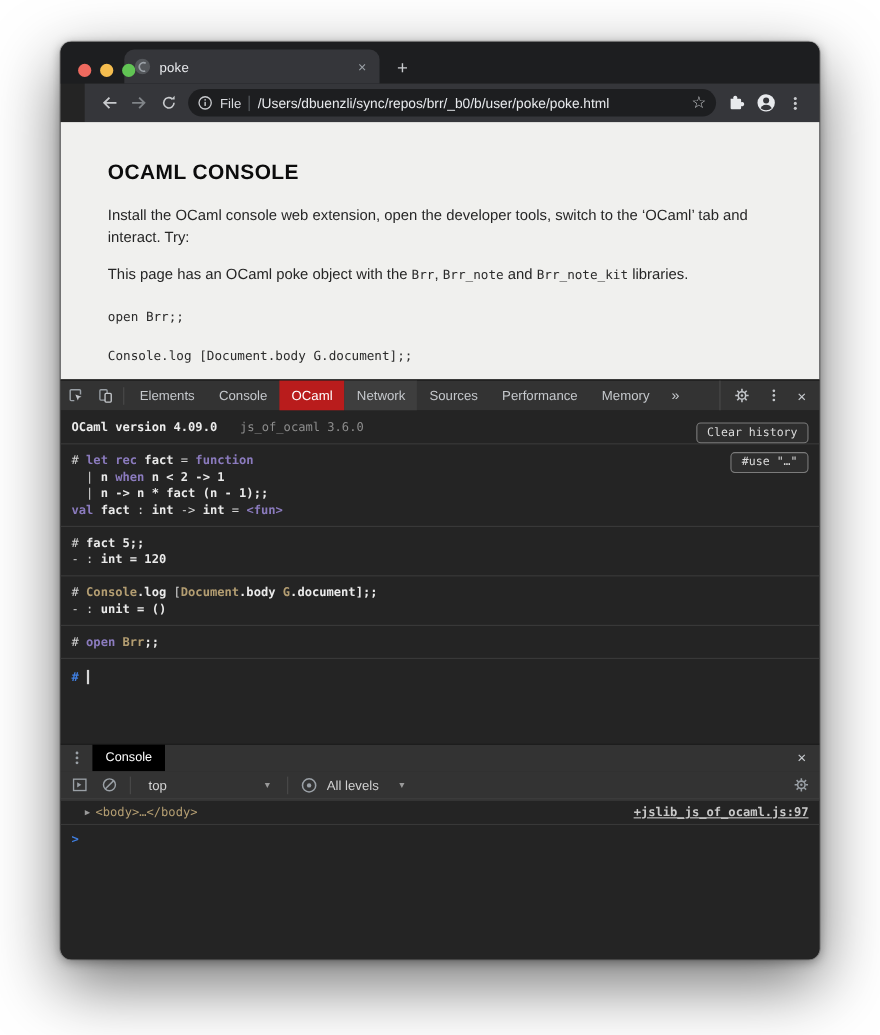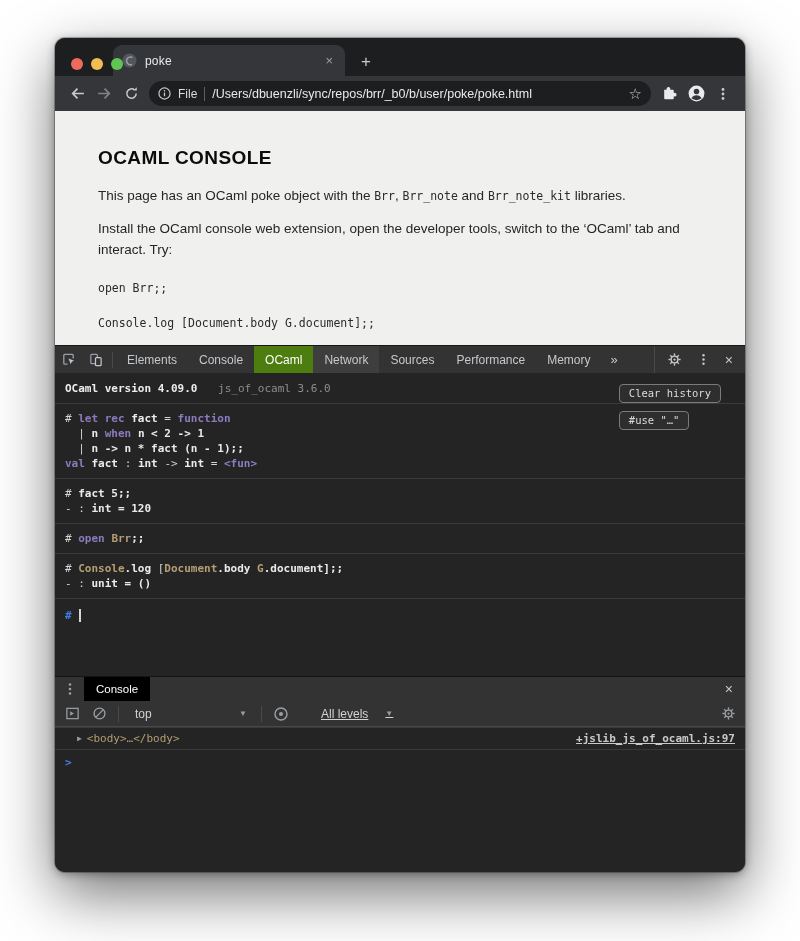--- a/index.html
+++ b/index.html
@@ -18,21 +18,21 @@
   .traffic { position:absolute; left:16px; top:20px; display:flex; gap:8px; }
   .dot { width:12px; height:12px; border-radius:50%; }
   .dot.red{ background:#ee6a5f; } .dot.yellow{ background:#f5bd4f; } .dot.green{ background:#61c454; }
   .tab { margin-left:58px; width:232px; height:31px; background:#35363a; border-radius:9px 9px 0 0;
          display:flex; align-items:center; padding:0 9px; gap:8px; }
   .favicon { width:15px; height:15px; flex:none; }
   .tab-title { flex:1; font-size:12px; color:#e8eaed; letter-spacing:.2px; }
   .tab-close { color:#9aa0a6; font-size:13px; line-height:1; padding:1px 3px; }
   .newtab { color:#c8cacd; font-size:17px; margin:0 0 6px 16px; line-height:1; }
 
-  .toolbar { height:35px; background:#35363a; display:flex; align-items:center; padding:0 9px; gap:1px; flex:none; }
+  .toolbar { height:35px; background:#35363a; display:flex; align-items:center; padding:0 9px; gap:1px; flex:none;margin-left:22px; }
   .nav-ic { width:26px; height:26px; display:flex; align-items:center; justify-content:center; flex:none; }
   .urlbar { flex:1; height:25px; background:#1d1e20; border-radius:13px; display:flex; align-items:center;
             padding:0 9px; gap:7px; margin:0 4px; min-width:0; }
   .url-scheme { color:#dadce0; font-size:12px; }
   .url-sep { width:1px; height:14px; background:#5c6065; }
   .url-path { flex:1; color:#e8eaed; font-size:12.5px; white-space:nowrap; overflow:hidden; }
   .star { color:#c8cacd; font-size:15px; line-height:1; }
 
   
   .page { height:234px; background:#f0f0ee; color:#1d1d1d; padding:36px 43px 0 43px; flex:none; overflow:hidden; }
@@ -40,61 +40,61 @@
   .page p { font-size:13.5px; line-height:1.5; margin-bottom:13px; color:#262626; }
   .c-code, .page-code { font-family:"DejaVu Sans Mono","Liberation Mono",monospace; font-size:11.5px; color:#2b2b2b; }
   .page-code { margin-top:21px; white-space:pre; }
 
   
   .dtbar { height:28px; background:#333333; border-top:1px solid #161616; display:flex; align-items:center;
            font-size:12px; color:#c5c8cc; flex:none; }
   .dticon { width:27px; height:28px; display:flex; align-items:center; justify-content:center; }
   .dtsep { width:1px; height:16px; background:#4a4a4a; margin:0 3px; }
   .dttab { padding:0 11px; line-height:28px; height:28px; white-space:nowrap; }
-  .dttab.selected { background:#4d7c0f; color:#ffffff; }
+  .dttab.selected { background:#b91c1c; color:#ffffff; }
   .dttab.hover { background:#3e3e3e; }
   .dttab.more { padding:0 9px; font-size:13px; }
   .dtr { margin-left:auto; display:flex; align-items:center; border-left:1px solid #4a4a4a; padding:0 6px; gap:2px; }
   .dtx { color:#c5c8cc; font-size:14px; padding:0 6px; }
 
   
   .ocaml { flex:1; background:#242424; position:relative; font-family:"DejaVu Sans Mono","Liberation Mono",monospace;
            font-size:11px; line-height:15px; overflow:hidden; }
   .ver-row { padding:8px 10px 7px 10px; border-bottom:1px solid #3b3b3b; }
   .ver-bold { color:#ececec; font-weight:bold; }
   .ver-dim { color:#8d8d8d; margin-left:14px;margin-top:40px; }
   .repl-entry { padding:7px 10px; border-bottom:1px solid #3b3b3b; }
   .code-line { white-space:pre; }
   .c-w { color:#d5d5d5; }
   .c-b { color:#eaeaea; font-weight:bold; }
   .c-kw { color:#8b7bbe; font-weight:bold; }
   .c-mod { color:#b49e72; font-weight:bold; }
   .prompt-row { padding:9px 10px; display:flex; align-items:center; }
   .c-blue { color:#3f7ee0; font-weight:bold; white-space:pre; }
   .caret { display:inline-block; width:2px; height:13px; background:#d6d6d6; margin-left:1px; }
-  .ocaml-btns { position:absolute; top:11px; right:24px; display:flex; flex-direction:column; align-items:flex-start; gap:8px; }
+  .ocaml-btns { position:absolute; top:11px; right:10px; display:flex; flex-direction:column; align-items:flex-end; gap:8px; }
   .obtn { background:#2e2e2e; border:1px solid #7b7b7b; border-radius:4px; color:#dcdcdc;
           font-family:"DejaVu Sans Mono","Liberation Mono",monospace; font-size:10.5px; padding:2px 9px 3px 9px; }
 
   
   .drawer-h { height:25px; background:#333333; border-top:1px solid #141414; display:flex; align-items:center; flex:none; }
   .kebab-v { padding:0 8px 0 9px; }
   .console-tab { background:#000000; color:#ffffff; font-size:11.5px; padding:0 12px; line-height:25px; height:25px; }
   .drawer-x { margin-left:auto; color:#c5c8cc; font-size:14px; padding:0 12px; }
 
   .drawer-tb { height:26px; background:#333333; border-bottom:1px solid #494949; display:flex; align-items:center;
                padding:0 6px; gap:5px; flex:none; }
   .tbic { width:22px; height:22px; display:flex; align-items:center; justify-content:center; }
   .ctx-dd { width:126px; display:flex; align-items:center; justify-content:space-between; color:#d2d2d2;
             font-size:12px; padding:0 6px 0 8px; }
   .dd-arrow { color:#9a9a9a; font-size:8px; }
   .filter-in { width:160px; height:19px; background:#2b2b2b; border:1px solid #6e6e6e; color:#d6d6d6;
                font-size:12px; padding:0 6px; font-family:"Liberation Sans",sans-serif; }
   .filter-in::placeholder { color:#9e9e9e; }
-  .levels-dd { color:#d2d2d2; font-size:12px; margin-left:24px; display:flex; align-items:center; gap:17px;text-decoration:underline; }
+  .levels-dd { color:#d2d2d2; font-size:12px; margin-left:0; display:flex; align-items:center; gap:17px; }
   .tb-gear { margin-left:auto; }
 
   .log { flex:none; height:145px; background:#242424; font-family:"DejaVu Sans Mono","Liberation Mono",monospace; font-size:11px; }
   .log-row { display:flex; align-items:center; padding:4px 10px 4px 22px; border-bottom:1px solid #383838;
              border-top:1px solid #383838; }
   .exp-arrow { color:#9a9a9a; font-size:8px; margin-right:5px; }
   .el-preview { color:#b49e72; }
   .src-link { margin-left:auto; color:#c9c9c9; font-weight:bold; text-decoration:underline; }
   .log-prompt { padding:6px 10px; }
 
@@ -171,22 +171,22 @@
         <svg width="14" height="14" viewBox="0 0 14 14">
             <circle cx="7" cy="2.5" r="1.4" fill="#c8cacd"></circle>
             <circle cx="7" cy="7" r="1.4" fill="#c8cacd"></circle>
             <circle cx="7" cy="11.5" r="1.4" fill="#c8cacd"></circle>
           </svg>
       </span>
     </div>
 
     <div class="page">
       <h1>OCAML CONSOLE</h1>
+      <p>Install the OCaml console web extension, open the developer tools, switch to the ‘OCaml’ tab and interact. Try:</p>
       <p><span class="c-txt">This page has an OCaml poke object with the </span><span class="c-code">Brr</span><span class="c-txt">, </span><span class="c-code">Brr_note</span><span class="c-txt"> and </span><span class="c-code">Brr_note_kit</span><span class="c-txt"> libraries.</span></p>
-      <p>Install the OCaml console web extension, open the developer tools, switch to the ‘OCaml’ tab and interact. Try:</p>
       <div>
           <div class="page-code">open Brr;;</div>
           <div class="page-code">Console.log [Document.body G.document];;</div>
         </div>
     </div>
 
     <div class="dtbar">
       <span class="dticon">
         <svg width="15" height="15" viewBox="0 0 16 16">
             <path d="M13 7 V3.5 a1 1 0 0 0 -1 -1 H4 a1 1 0 0 0 -1 1 V12 a1 1 0 0 0 1 1 H7" stroke="#9aa0a6" stroke-width="1.4" fill="none"></path>
@@ -248,25 +248,25 @@
             <div class="code-line"><span class="c-w"># </span><span class="c-kw">let rec </span><span class="c-b">fact </span><span class="c-w">= </span><span class="c-kw">function</span></div>
             <div class="code-line"><span class="c-w">  | </span><span class="c-b">n </span><span class="c-kw">when </span><span class="c-b">n &lt; 2 -&gt; 1</span></div>
             <div class="code-line"><span class="c-w">  | </span><span class="c-b">n -&gt; n * fact (n - 1);;</span></div>
             <div class="code-line"><span class="c-kw">val </span><span class="c-b">fact </span><span class="c-w">: </span><span class="c-b">int </span><span class="c-w">-&gt; </span><span class="c-b">int </span><span class="c-w">= </span><span class="c-kw">&lt;fun&gt;</span></div>
           </div>
           <div class="repl-entry">
             <div class="code-line"><span class="c-w"># </span><span class="c-b">fact 5;;</span></div>
             <div class="code-line"><span class="c-w">- : </span><span class="c-b">int = 120</span></div>
           </div>
           <div class="repl-entry">
-            <div class="code-line"><span class="c-w"># </span><span class="c-kw">open </span><span class="c-mod">Brr</span><span class="c-b">;;</span></div>
+            <div class="code-line"><span class="c-w"># </span><span class="c-mod">Console</span><span class="c-b">.log </span><span class="c-w">[</span><span class="c-mod">Document</span><span class="c-b">.body </span><span class="c-mod">G</span><span class="c-b">.document</span><span class="c-b">];;</span></div>
+            <div class="code-line"><span class="c-w">- : </span><span class="c-b">unit = ()</span></div>
           </div>
           <div class="repl-entry">
-            <div class="code-line"><span class="c-w"># </span><span class="c-mod">Console</span><span class="c-b">.log </span><span class="c-w">[</span><span class="c-mod">Document</span><span class="c-b">.body </span><span class="c-mod">G</span><span class="c-b">.document</span><span class="c-b">];;</span></div>
-            <div class="code-line"><span class="c-w">- : </span><span class="c-b">unit = ()</span></div>
+            <div class="code-line"><span class="c-w"># </span><span class="c-kw">open </span><span class="c-mod">Brr</span><span class="c-b">;;</span></div>
           </div>
         </div>
       <div class="prompt-row">
         <span class="c-blue"># </span>
         <span class="caret"></span>
       </div>
       <div class="ocaml-btns">
         <button class="obtn">Clear history</button>
         <button class="obtn">#use "…"</button>
       </div>

